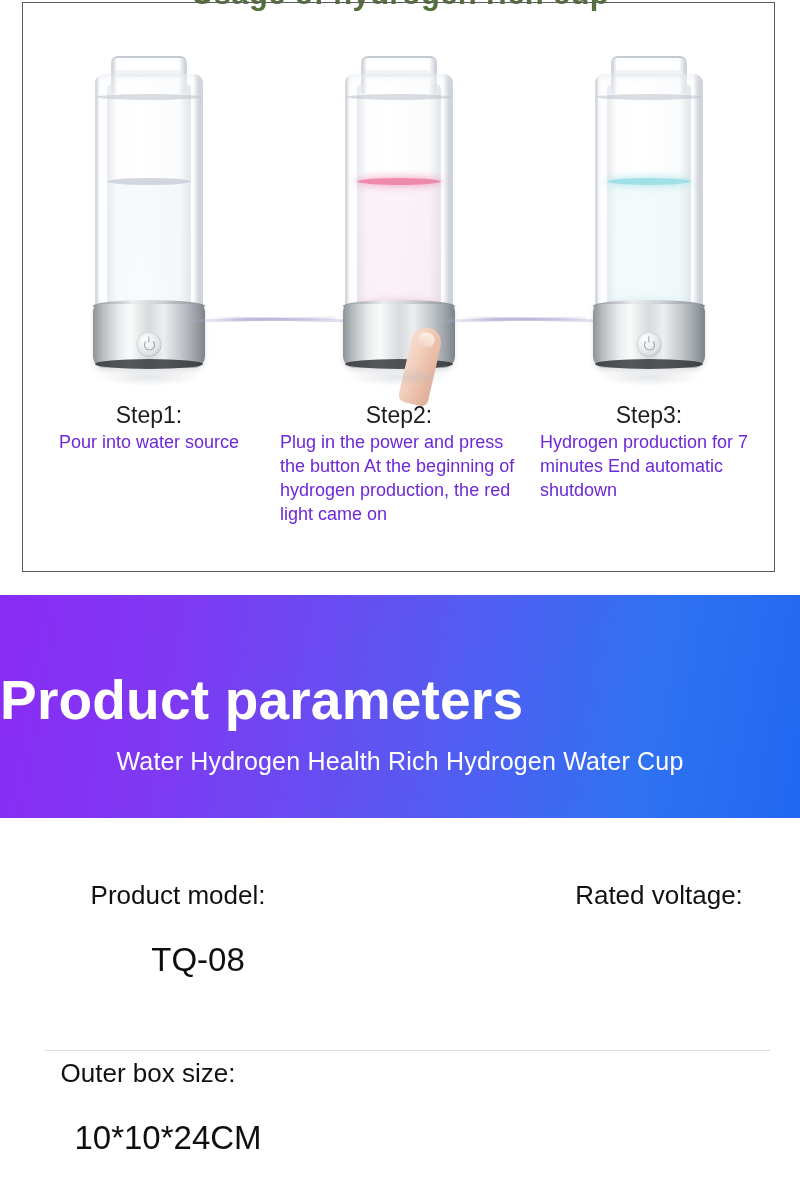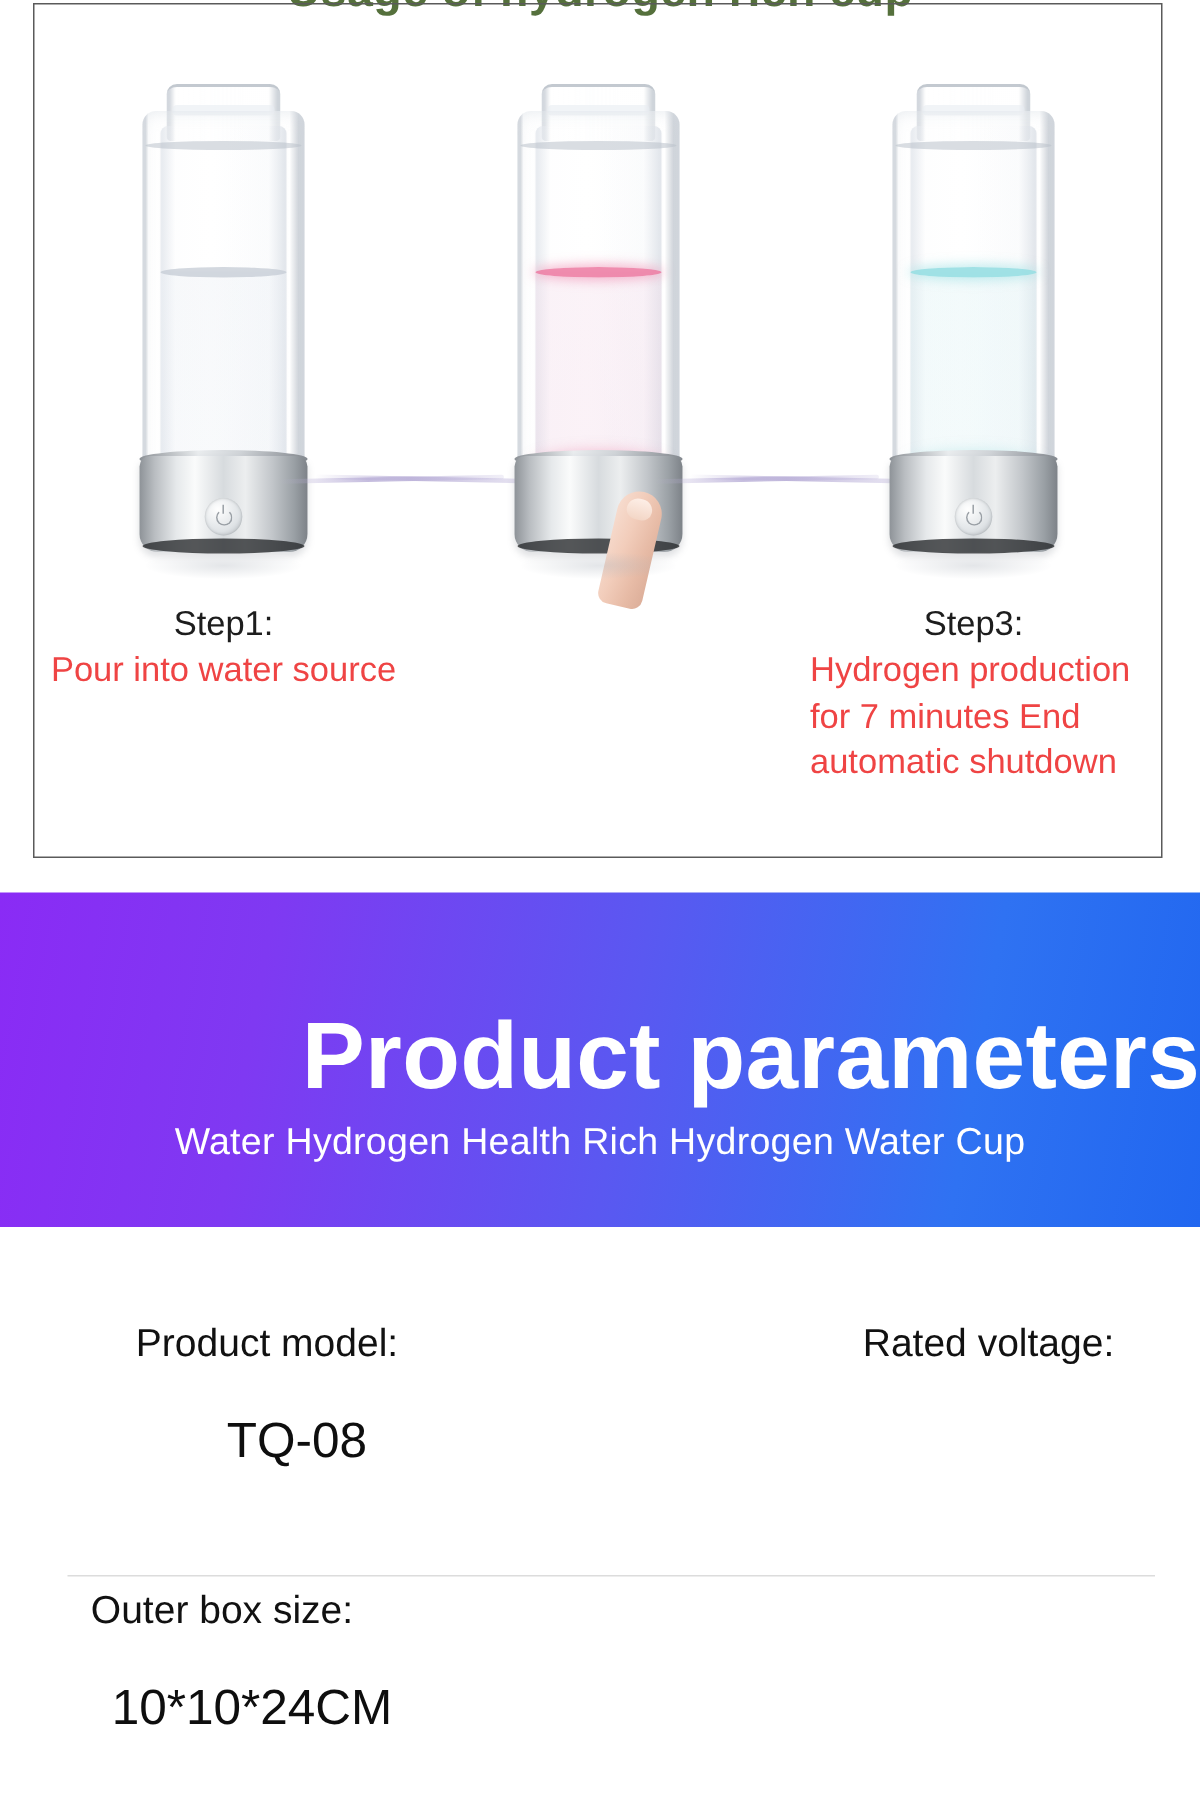--- a/index.html
+++ b/index.html
@@ -280,43 +280,43 @@
     padding: 0 6px;
     box-sizing: border-box;
   }
   .step-label {
     text-align: center;
     font-size: 23px;
     color: #1d1d1d;
     margin-bottom: 2px;
   }
   .step-desc {
-    font-size: 23px;
+    font-size: 18px;
     line-height: 1.33;
-    color: #ef4444;
+    color: #6d28d9;
     text-align: left;
   }
   .step-col:nth-child(1) .step-desc { text-align: center; }
   .step-col:nth-child(3) .step-desc { padding-left: 10px; }
 
   
   #params-banner {
     position: absolute;
     left: 0; top: 595px;
     width: 800px;
     height: 223px;
     background: linear-gradient(100deg, #8a2bf5 0%, #7f39f2 22%, #5a58f1 52%, #2f72f2 80%, #2167f0 100%);
     overflow: hidden;
   }
   #banner-title {
     position: absolute;
     left: 0; top: 73px;
     width: 100%;
-    text-align: right;
-    font-size: 63px;
+    text-align: left;
+    font-size: 55px;
     font-weight: bold;
     color: #ffffff;
     letter-spacing: 0.2px;
   }
   #banner-subtitle {
     position: absolute;
     left: 0; top: 152px;
     width: 100%;
     text-align: center;
     font-size: 25px;
@@ -427,20 +427,24 @@
           <div class="base-top"></div>
           <div class="base"></div>
           <div class="base-foot"></div>
           <div class="finger">
             <div class="finger-body"></div>
             <div class="finger-nail"></div>
           </div>
           <div class="reflection"></div>
         </div>
       </div>
+      <div class="step-caption">
+        <div class="step-label">Step2:</div>
+        <div class="step-desc">Plug in the power and press the button At the beginning of hydrogen production, the red light came on</div>
+      </div>
     </div>
 
     <div class="step-col">
       <div class="bottle-stage">
         <div class="cord left"></div>
         <div class="bottle glow-cyan">
           <div class="neck"></div>
           <div class="glass-body"></div>
           <div class="glass-inner"></div>
           <div class="shoulder-line"></div>

